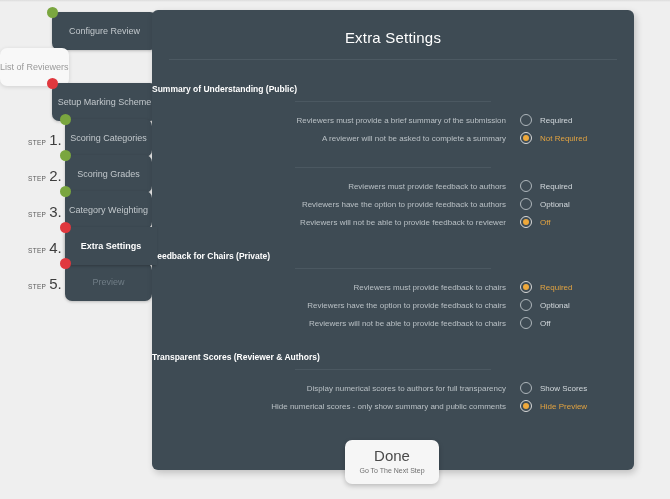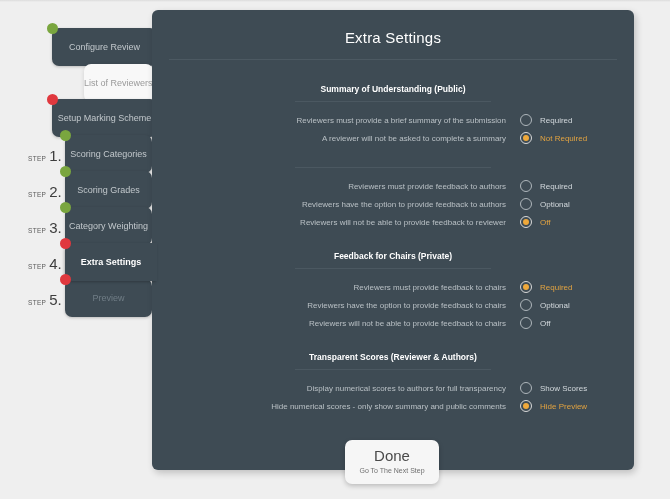--- a/index.html
+++ b/index.html
@@ -15,21 +15,21 @@
     background: #efefef;
   }
   
   .top-edge {
     position: absolute; left: 0; top: 0; width: 670px; height: 2px;
     background: linear-gradient(to bottom, #dcdcdc, #efefef);
   }
 
   
   .sidebar {
-    position: absolute; left: 0; top: 16px; width: 170px; height: 432px; padding-left: 44px;
+    position: absolute; left: 0; top: 0; width: 170px; height: 432px;
   }
   .step-label {
     position: absolute;
     left: 28px;
     display: flex; align-items: baseline;
     color: #555; 
   }
   .step-word {
     font-size: 6.5px; letter-spacing: .3px; color: #5a5a5a;
     text-transform: uppercase; margin-right: 3px;
@@ -91,21 +91,21 @@
   }
   .panel-rule {
     width: 448px; height: 1px;
     margin: 13px auto 0 auto;
     background: #4c5962;
   }
 
   .section { margin-top: 20px; }
   .section.first { margin-top: 24px; }
   .section-head {
-    text-align: center;
+    text-align: left;
     color: #ffffff;
     font-size: 8.5px;
     font-weight: bold;
   }
   .section-rule {
     width: 196px; height: 1px;
     margin: 7px auto 0 auto;
     background: #4b5861;
   }
   .opt-list { margin-top: 9px; }
@@ -165,21 +165,21 @@
 <body>
 
 <div id="app">
   <div class="top-edge"></div>
 
   <div class="sidebar" id="sidebar">
       <div class="nav-item wide" style="top: 12px;">
         <span>Configure Review</span>
       </div>
       <div class="dot green" style="top: 7px; left: 47px;"></div>
-      <div class="nav-item white" style="top: 48px; margin-left: 40px;">
+      <div class="nav-item white" style="top: 48px;">
         <span>List of Reviewers</span>
       </div>
       <div class="nav-item wide" style="top: 83px;">
         <span>Setup Marking Scheme</span>
       </div>
       <div class="dot red" style="top: 78px; left: 47px;"></div>
       <div class="step-label" style="top: 131px;">
         <span class="step-word">STEP</span>
         <span class="step-num">1.</span>
       </div>

